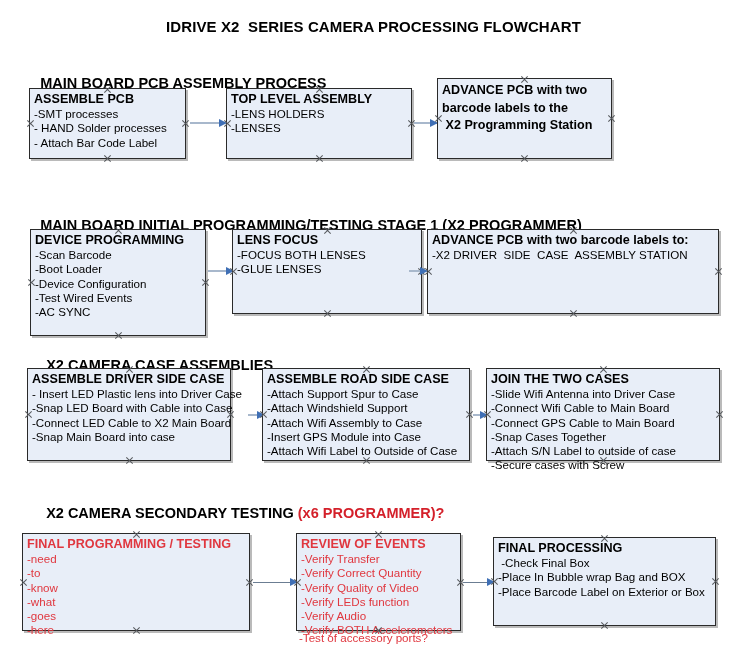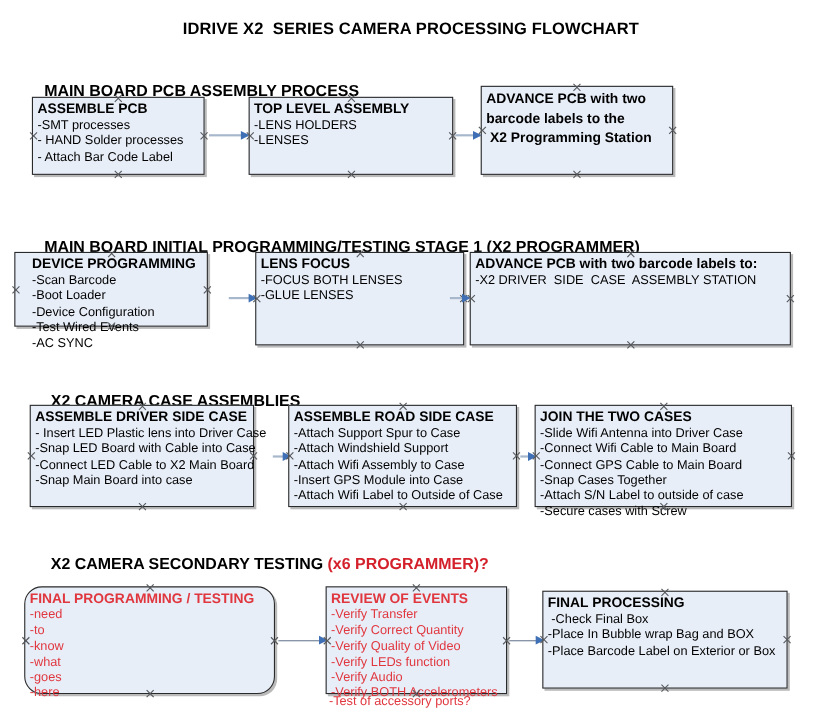--- a/index.html
+++ b/index.html
@@ -185,21 +185,21 @@
     <div class="handle" style="left:50%; top:0;"></div>
     <div class="handle" style="left:50%; top:100%;"></div>
     <div class="handle" style="left:0; top:50%;"></div>
     <div class="handle" style="left:100%; top:50%;"></div>
   </div>
 
   <div class="section-title" style="left:24px; top:201px;">
     <span>MAIN BOARD INITIAL PROGRAMMING/TESTING STAGE 1 (X2 PROGRAMMER)</span>
   </div>
 
-  <div class="box" style="left:13px; top:229px; width:176px; height:68px;padding-left:11px;">
+  <div class="box" style="left:30px; top:229px; width:176px; height:107px;">
     <div class="box-inner">
       <div class="box-title">DEVICE PROGRAMMING</div>
       <div class="box-line">-Scan Barcode</div>
       <div class="box-line">-Boot Loader</div>
       <div class="box-line">-Device Configuration</div>
       <div class="box-line">-Test Wired Events</div>
       <div class="box-line">-AC SYNC</div>
     </div>
     <div class="handle" style="left:50%; top:0;"></div>
     <div class="handle" style="left:50%; top:100%;"></div>
@@ -284,21 +284,21 @@
     <div class="handle" style="left:50%; top:0;"></div>
     <div class="handle" style="left:50%; top:100%;"></div>
     <div class="handle" style="left:0; top:50%;"></div>
     <div class="handle" style="left:100%; top:50%;"></div>
   </div>
 
   <div class="section-title" style="left:30px; top:489px;">
     <span>X2 CAMERA SECONDARY TESTING </span><span class="red">(x6 PROGRAMMER)?</span>
   </div>
 
-  <div class="box red" style="left:22px; top:533px; width:228px; height:98px;border-radius:16px;">
+  <div class="box red" style="left:22px; top:533px; width:228px; height:98px;">
     <div class="box-inner">
       <div class="box-title">FINAL PROGRAMMING / TESTING</div>
       <div class="box-line">-need</div>
       <div class="box-line">-to</div>
       <div class="box-line">-know</div>
       <div class="box-line">-what</div>
       <div class="box-line">-goes</div>
       <div class="box-line">-here</div>
     </div>
     <div class="handle" style="left:50%; top:0;"></div>

